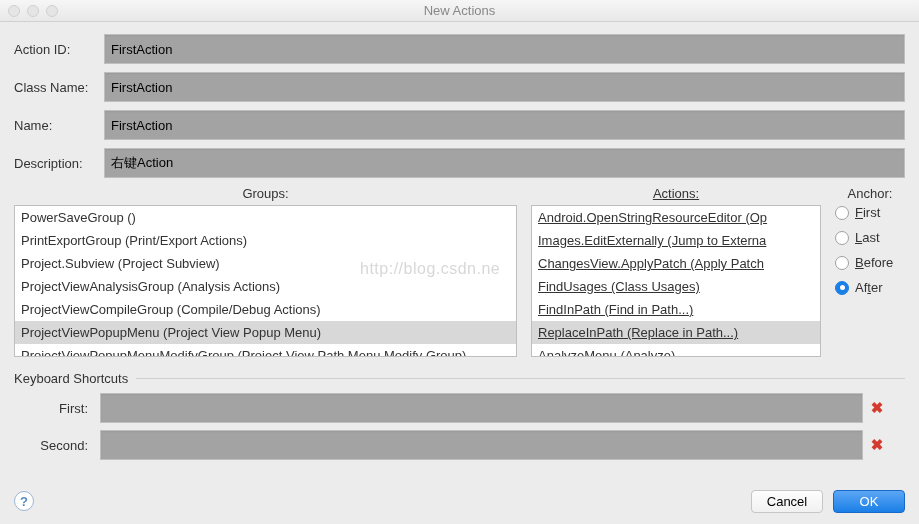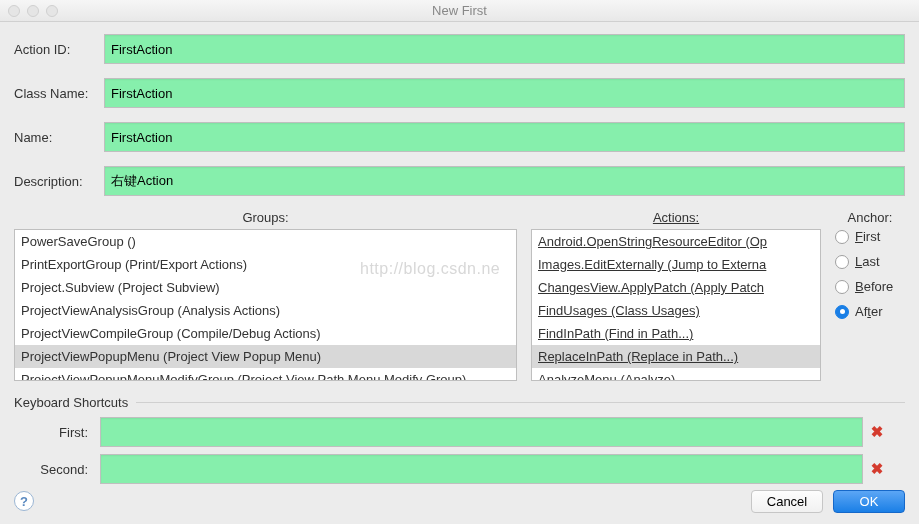--- a/index.html
+++ b/index.html
@@ -20,25 +20,25 @@
   display: flex;
   align-items: center;
   position: relative;
 }
 .traffic-lights { display: flex; gap: 7px; padding-left: 8px; }
 .tl { width: 12px; height: 12px; border-radius: 50%; background: #e5e5e5; border: 0.5px solid #d0d0d0; }
 .titlebar .title {
   position: absolute; left: 0; right: 0; text-align: center; color: #888; font-size: 13px;
 }
 .content { padding: 12px 14px 10px 14px; }
-.form-row { display: flex; align-items: center; margin-bottom: 14px; }
+.form-row { display: flex; align-items: center; margin-bottom: 8px; }
 .form-label { width: 90px; color: #333; }
 .text-input {
   flex: 1; height: 30px; border: 1px solid #bfbfbf; border-radius: 0;
-  background: #86efac; padding: 0 6px; font-size: 13px; font-family: inherit;
+  background: #a3a3a3; padding: 0 6px; font-size: 13px; font-family: inherit;
   box-shadow: inset 0 1px 2px rgba(0,0,0,0.06);
 }
 .section-sep {
   display: flex; align-items: center; margin: 10px 0 6px 0; color: #333;
 }
 .section-sep .line { flex: 1; height: 1px; background: #d0d0d0; margin-left: 8px; }
 .add-group-area { display: flex; gap: 14px; }
 .col-groups { flex: 1; min-width: 0; }
 .col-actions { width: 290px; text-decoration: underline; }
 .col-anchor { width: 70px; }
@@ -92,21 +92,21 @@
 </style>
 </head>
 <body>
 
 <div class="titlebar">
   <div class="traffic-lights">
     <div class="tl"></div>
     <div class="tl"></div>
     <div class="tl"></div>
   </div>
-  <div class="title">New First</div>
+  <div class="title">New Actions</div>
 </div>
 
 <div class="content">
 
   <div class="form-row">
     <div class="form-label">Action ID:</div>
     <input class="text-input" value="FirstAction" style="">
   </div>
   <div class="form-row">
     <div class="form-label">Class Name:</div>

